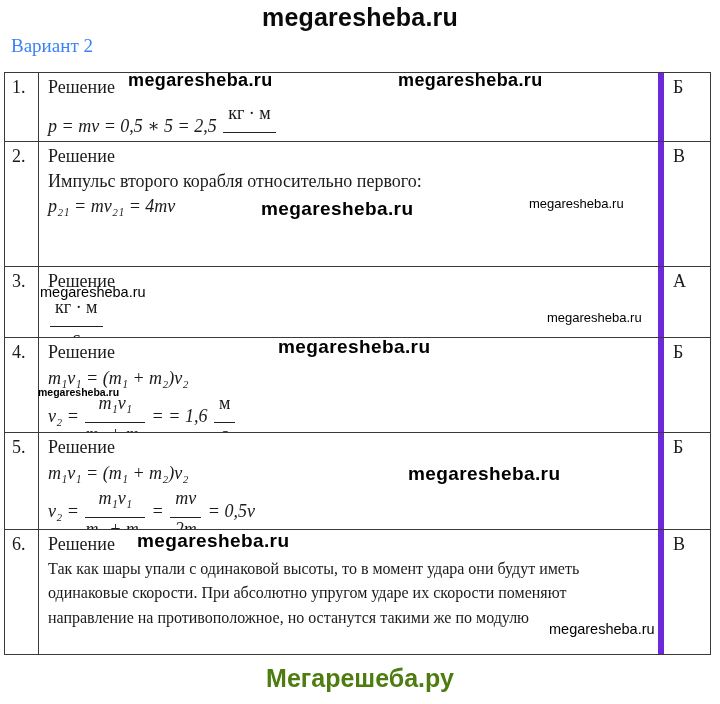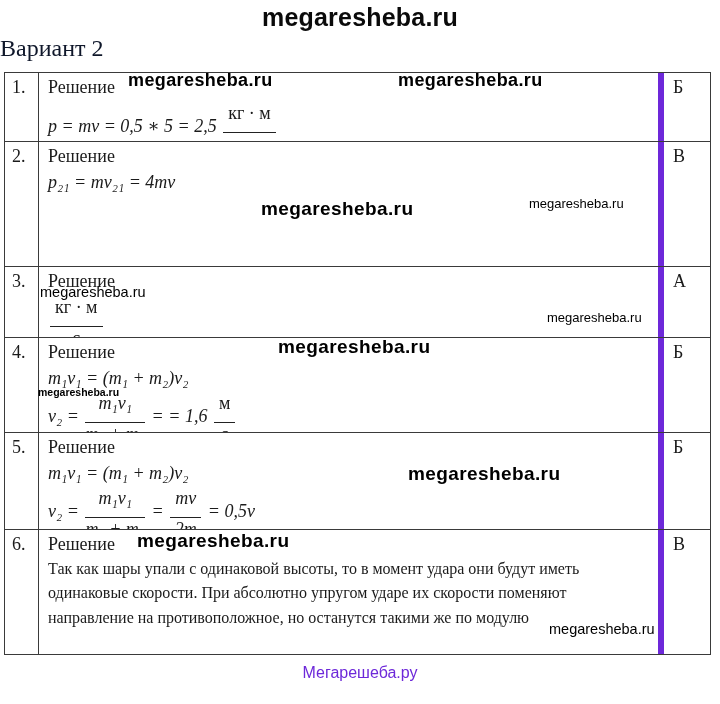--- a/index.html
+++ b/index.html
@@ -8,21 +8,21 @@
     font-family:"Liberation Serif","DejaVu Serif",serif;color:#1b1b1b;
     overflow:hidden;
   }
   
   .site-header{
     position:absolute;top:3px;left:0;width:720px;text-align:center;
     font-family:"Liberation Sans","DejaVu Sans",sans-serif;
     font-weight:bold;font-size:25px;letter-spacing:.2px;color:#0a0a0a;
   }
   .variant{
-    position:absolute;top:35px;left:0;font-size:24px;color:#0f172a;
+    position:absolute;top:35px;left:11px;font-size:19px;color:#3b82f6;
   }
   
   .solutions-table{
     position:absolute;left:4px;top:72px;width:707px;
     border:1px solid #3a3a3a;box-sizing:border-box;background:transparent;
   }
   .t-row{display:flex;box-sizing:border-box;border-bottom:1px solid #3a3a3a;}
   .t-row:last-child{border-bottom:none;}
   .c-num{
     width:34px;box-sizing:border-box;border-right:1px solid #3a3a3a;
@@ -53,21 +53,21 @@
   }
   .wm.b-lg{font-weight:bold;font-size:19px;letter-spacing:.4px;}
   .wm.b-md{font-weight:bold;font-size:18px;letter-spacing:.4px;}
   .wm.b-xs{font-weight:bold;font-size:10.5px;}
   .wm.r-md{font-size:14.5px;}
   .wm.r-sm{font-size:13px;}
   
   .footer-brand{
     position:absolute;top:664px;left:0;width:720px;text-align:center;
     font-family:"Liberation Sans","DejaVu Sans",sans-serif;
-    font-weight:normal;font-size:16px;color:#6d28d9;
+    font-weight:bold;font-size:25px;color:#4d7c0f;
   }
 </style>
 </head>
 <body>
 
 <div class="site-header">megaresheba.ru</div>
 <div class="variant">Вариант 2</div>
 
 <div class="solutions-table" id="rows-container">
     <div class="t-row" style="height: 69px;">
@@ -75,20 +75,21 @@
       <div class="c-sol">
         <div class="line">Решение</div>
         <div class="line formula-line"><span class="math">p = mv = 0,5 ∗ 5 = 2,5 </span><span class="frac"><span class="fn">кг · м</span><span class="fd">с</span></span></div>
       </div>
       <div class="c-ans">Б</div>
     </div>
     <div class="t-row" style="height: 125px;">
       <div class="c-num">2.</div>
       <div class="c-sol">
         <div class="line">Решение</div>
+        <div class="line">Импульс второго корабля относительно первого:</div>
         <div class="line formula-line"><span class="math">p₂₁ = mv₂₁ = 4mv</span></div>
       </div>
       <div class="c-ans">В</div>
     </div>
     <div class="t-row" style="height: 71px;">
       <div class="c-num">3.</div>
       <div class="c-sol">
         <div class="line">Решение</div>
         <div class="line formula-line"><span class="frac"><span class="fn">кг · м</span><span class="fd">с</span></span></div>
       </div>

